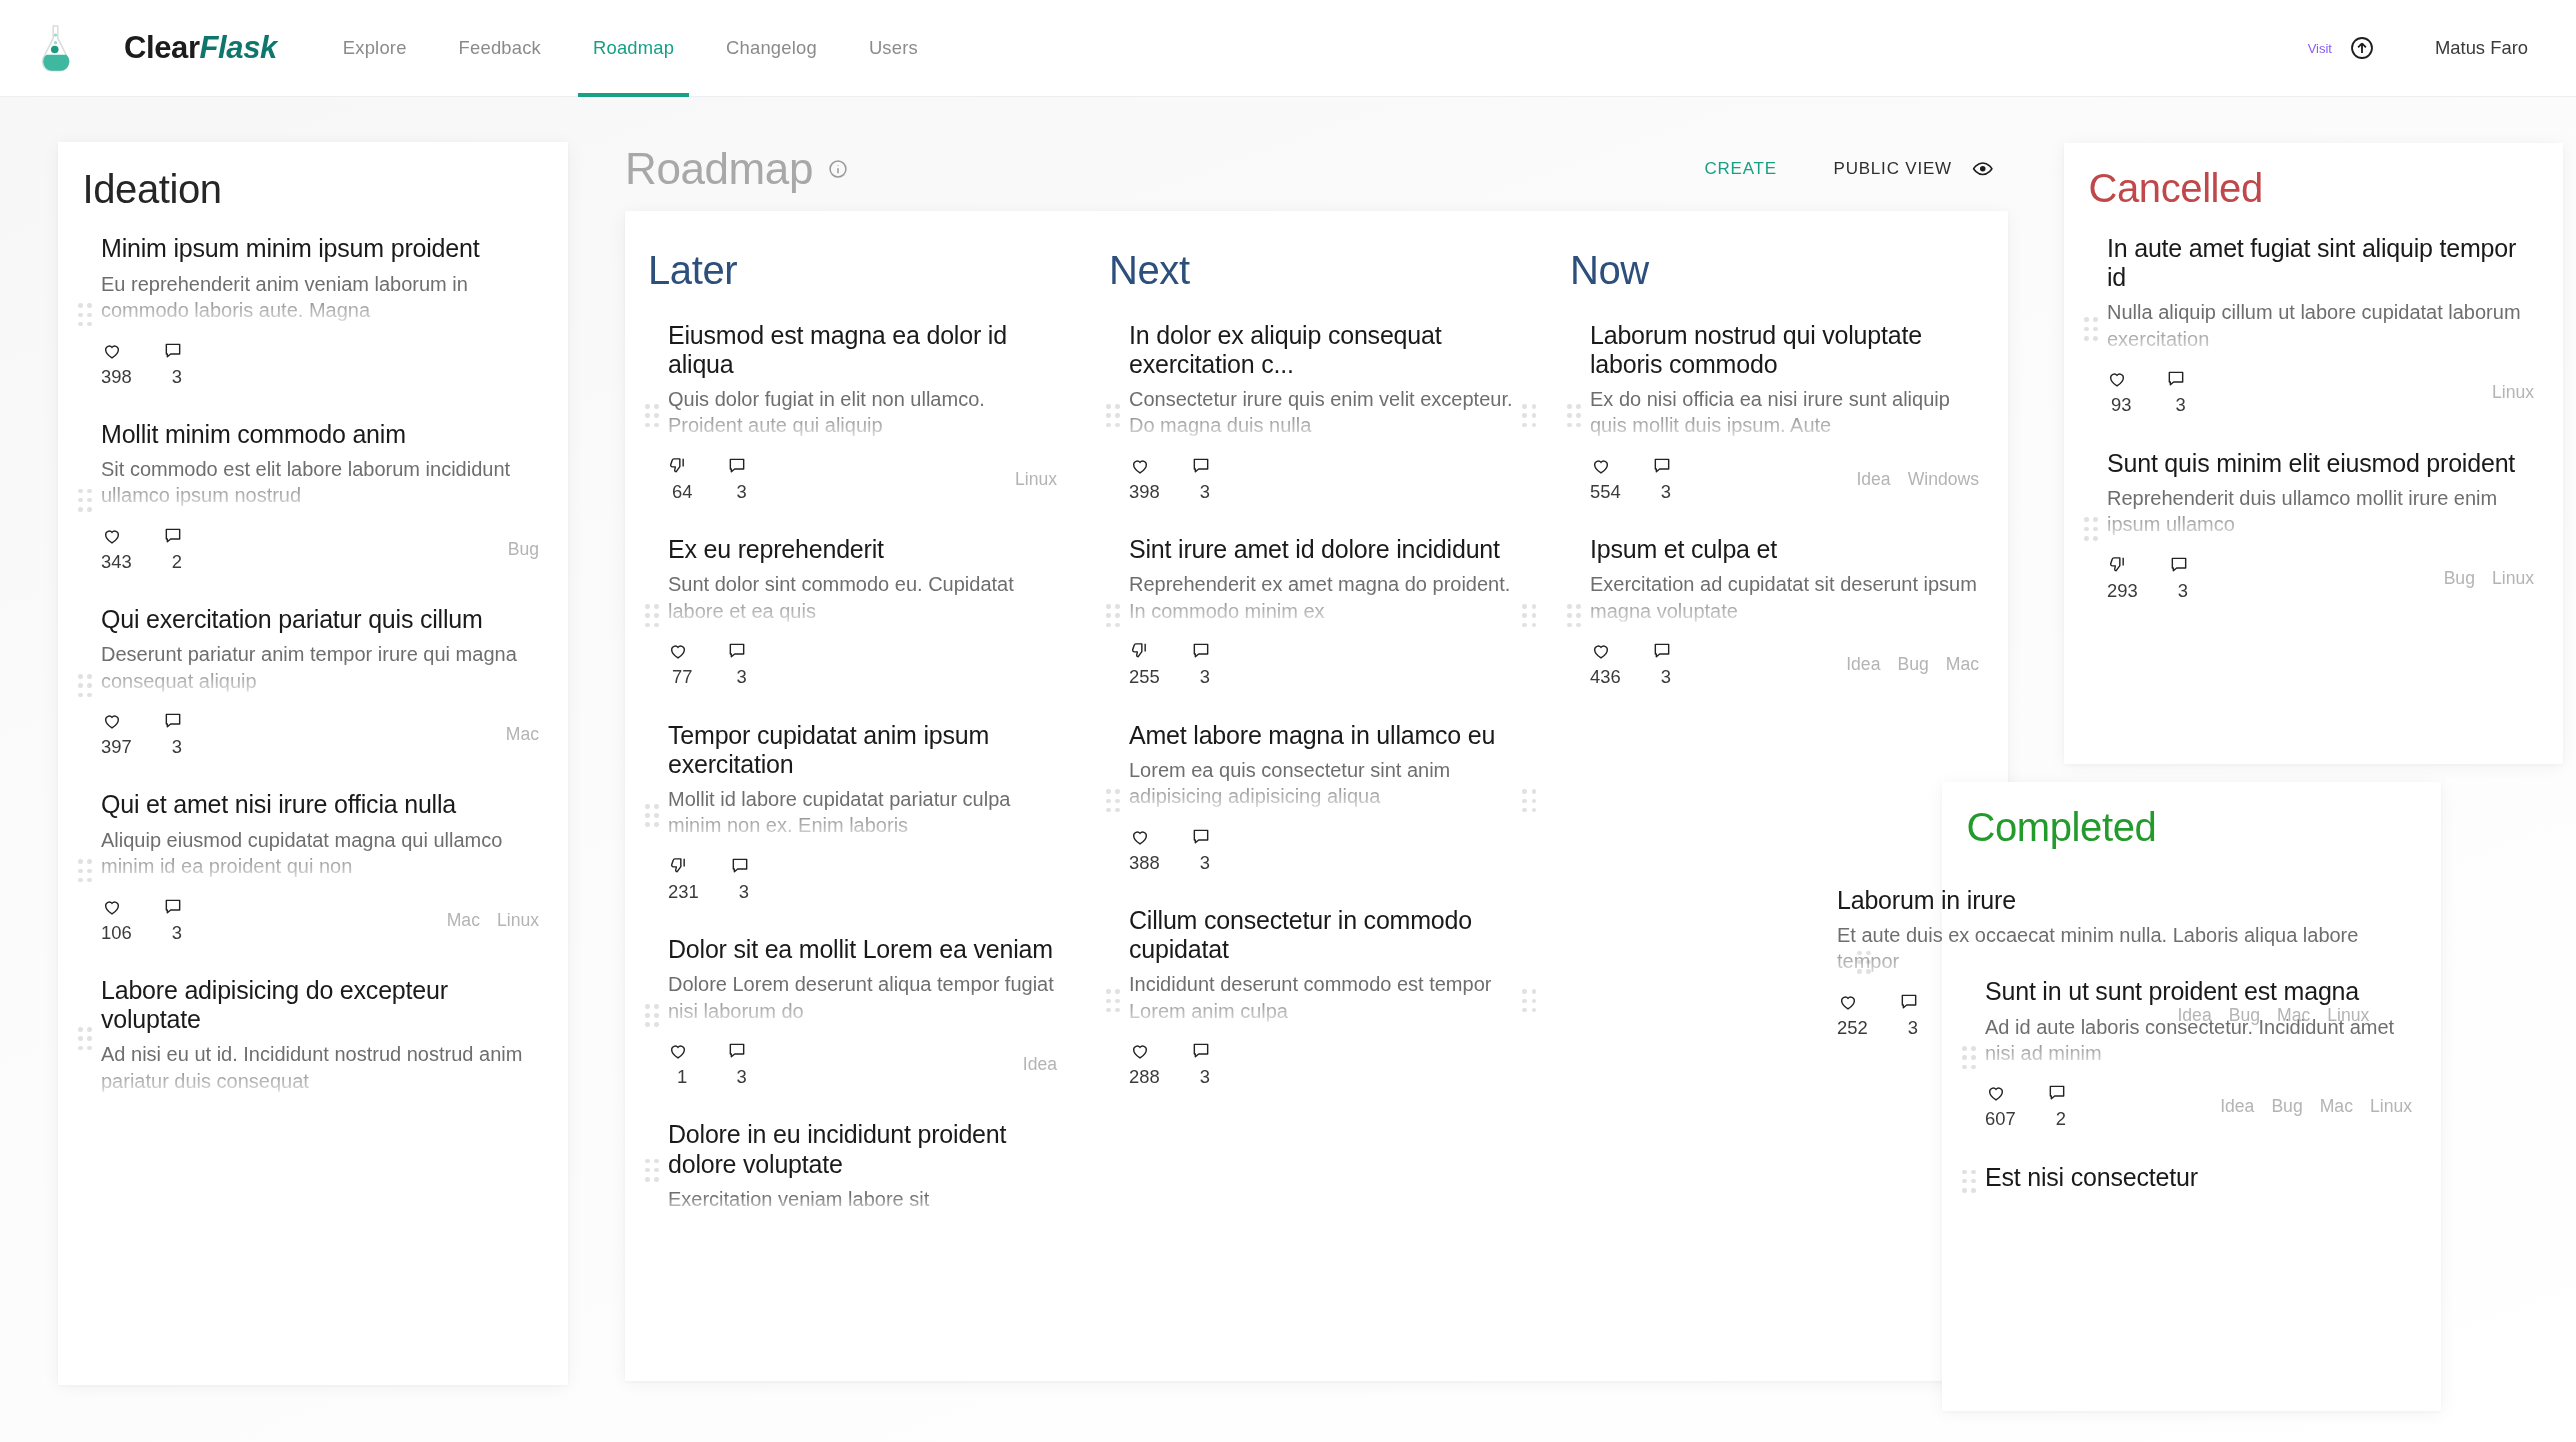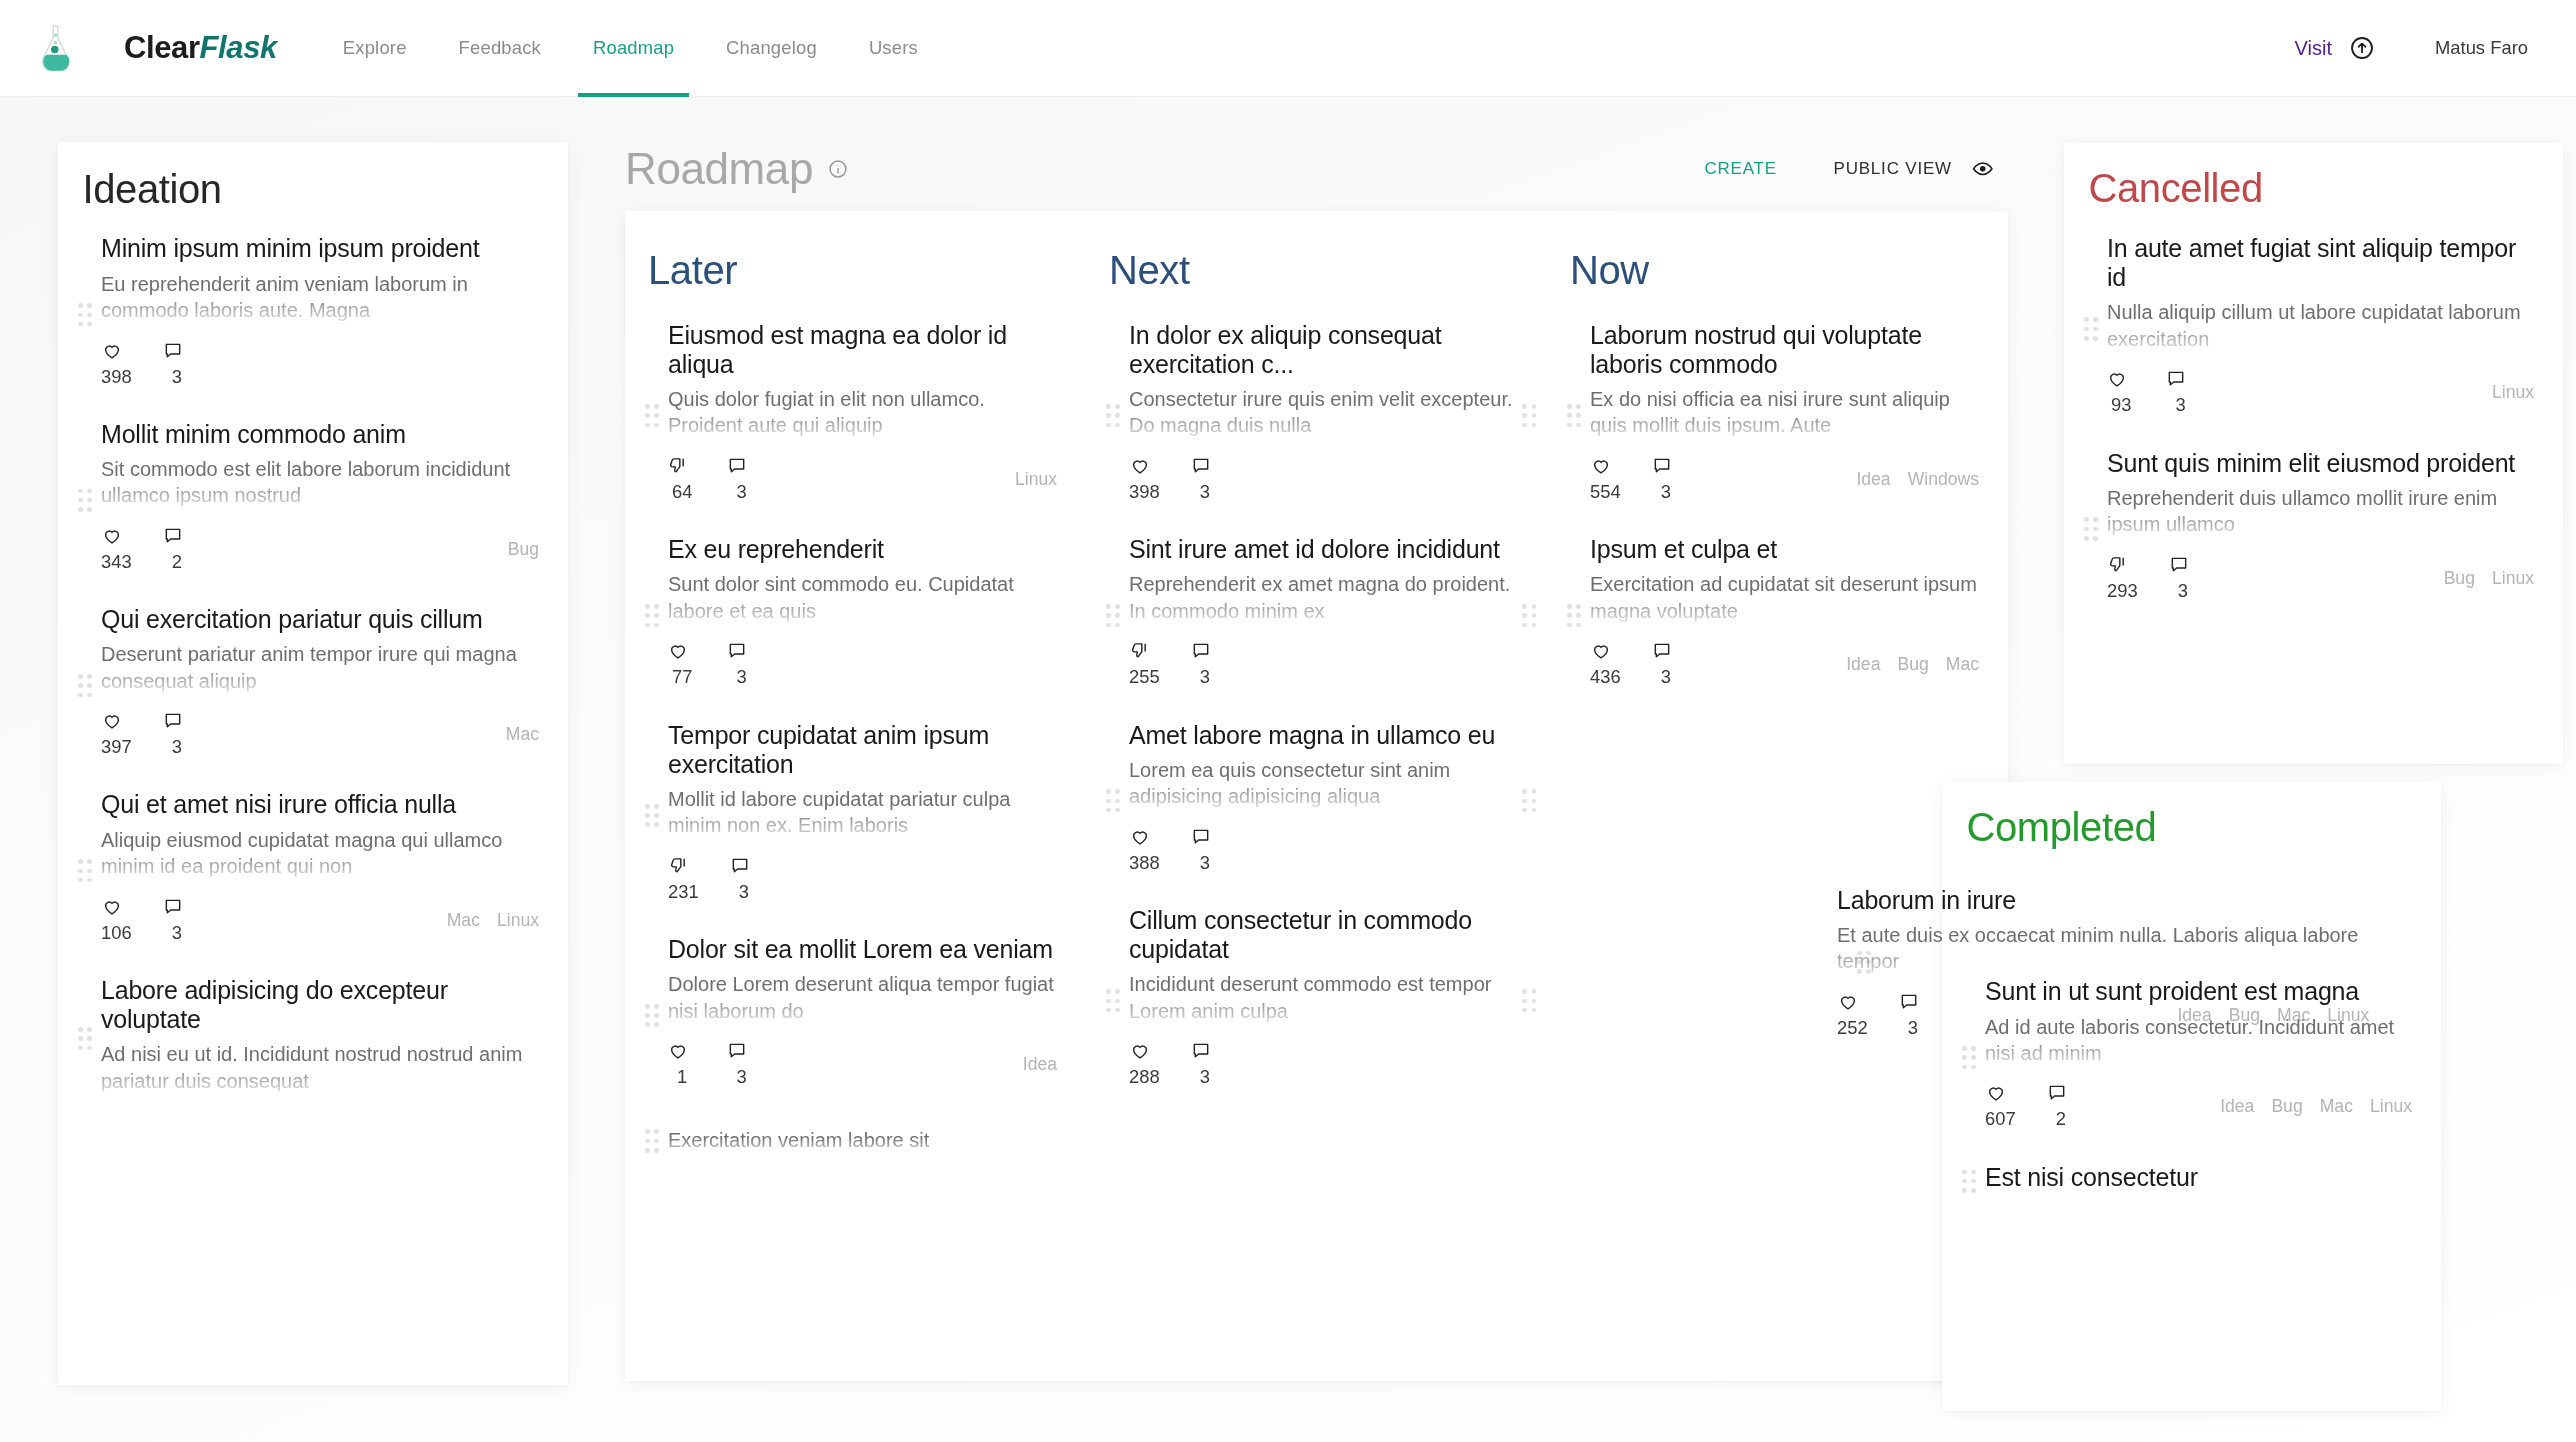--- a/index.html
+++ b/index.html
@@ -29,21 +29,21 @@
     padding: 0 26px; font-size: 18.4px; color: #8b8b8b; letter-spacing: 0.2px;
     cursor: pointer;
   }
   .nav-item.active { color: #17a085; }
   .nav-item.active::after {
     content: ""; position: absolute; left: 10.7px; right: 10.7px; bottom: 0;
     height: 3.8px; background: #17a085;
   }
 
   .topbar-right { margin-left: auto; display: flex; align-items: center; margin-right: 48px; }
-  .visit { font-size: 20px; color: #4c1d95; cursor: pointer; }
+  .visit { font-size: 13px; color: #8b5cf6; cursor: pointer; }
   .visit-icon { margin-left: 17px; margin-right: 60px; display: flex; align-items: center; cursor: pointer; }
   .user-name { font-size: 18.4px; color: #3a3a3a; cursor: pointer; }
 
   
   .page-bg {
     position: absolute; top: 97px; left: 0; width: 2576px; height: 1346px;
     background: linear-gradient(160deg,#f7f7f7 0%,#fbfbfb 35%,#ffffff 100%);
   }
 
   
@@ -458,20 +458,21 @@
         </div>
         <div class="card">
           <span class="grip">
             <i></i>
             <i></i>
             <i></i>
             <i></i>
             <i></i>
             <i></i>
           </span>
+          <div class="card-title">Dolore in eu incididunt proident dolore voluptate</div>
           <div class="card-desc">Exercitation veniam labore sit</div>
         </div>
       </div>
   </div>
   <div class="col">
     <div class="col-title">Next</div>
     <div id="col-1">
         <div class="card">
           <span class="grip">
             <i></i>

